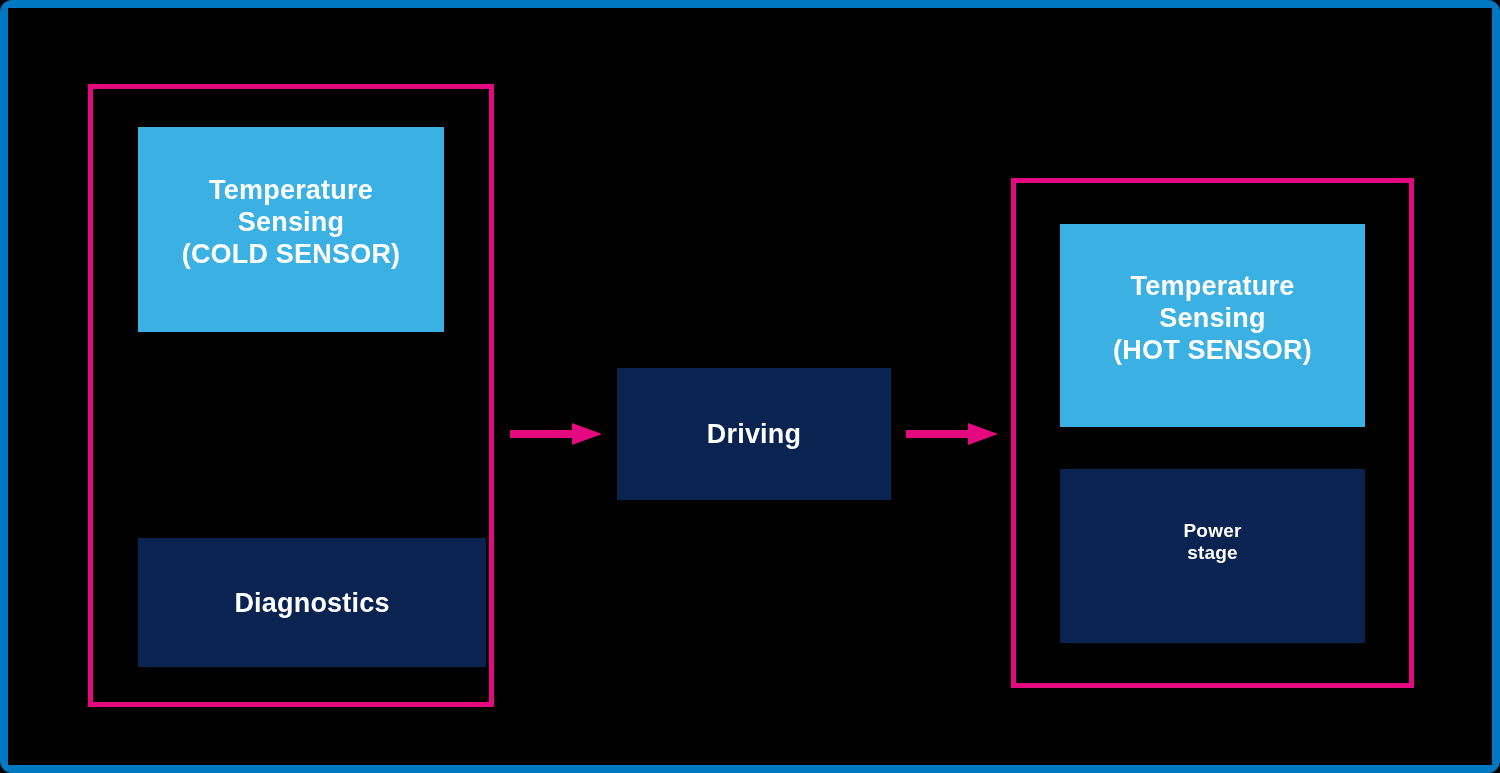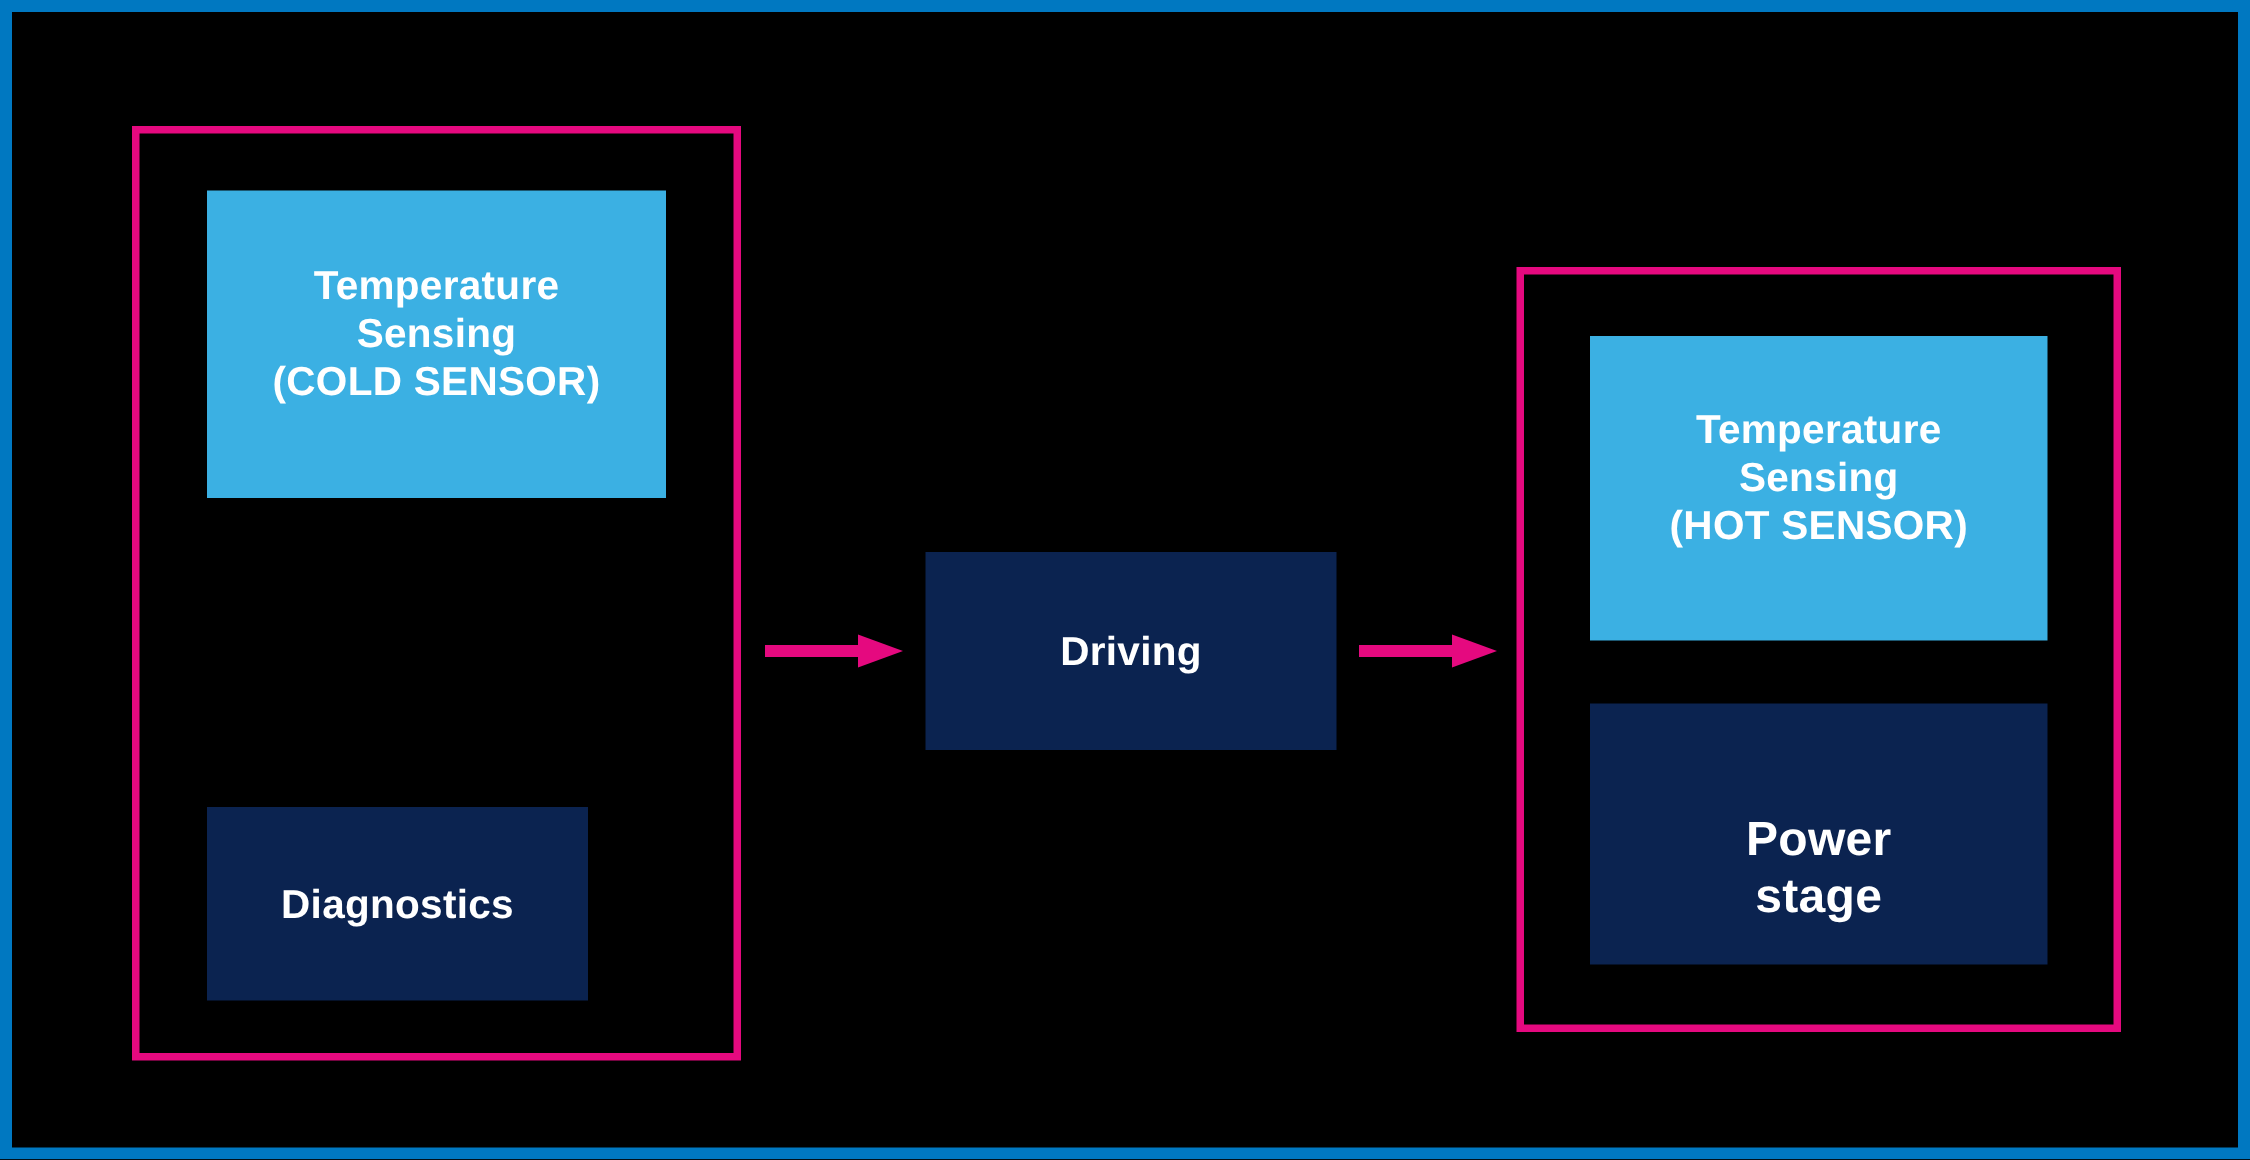--- a/index.html
+++ b/index.html
@@ -10,20 +10,21 @@
   }
 
   #canvas {
     position: relative;
     width: 1500px;
     height: 773px;
     background: #000000;
     box-sizing: border-box;
     overflow: hidden;
     font-family: "Liberation Sans", sans-serif;
+    border-radius: 12px;
   }
 
   
   .outer-frame {
     position: absolute;
     left: 0;
     top: 0;
     width: 1500px;
     height: 773px;
     box-sizing: border-box;
@@ -90,21 +91,21 @@
     top: 369px;
     width: 306px;
     height: 127px;
     font-size: 27px;
     padding-top: 50px;
   }
 
   #block-diagnostics {
     left: 138px;
     top: 538px;
-    width: 254px;
+    width: 348px;
     height: 129px;
     font-size: 27px;
     padding-top: 50px;
   }
 
   #block-driving {
     left: 617px;
     top: 368px;
     width: 274px;
     height: 132px;
@@ -119,22 +120,22 @@
     height: 203px;
     font-size: 27px;
     padding-top: 47px;
   }
 
   #block-power-stage {
     left: 1060px;
     top: 469px;
     width: 305px;
     height: 174px;
-    font-size: 32px;
-    padding-top: 72px;
+    font-size: 19px;
+    padding-top: 51px;
   }
 
   
   .flow-arrow {
     position: absolute;
     display: block;
   }
 
   #arrow-control-to-driving {
     left: 510px;

